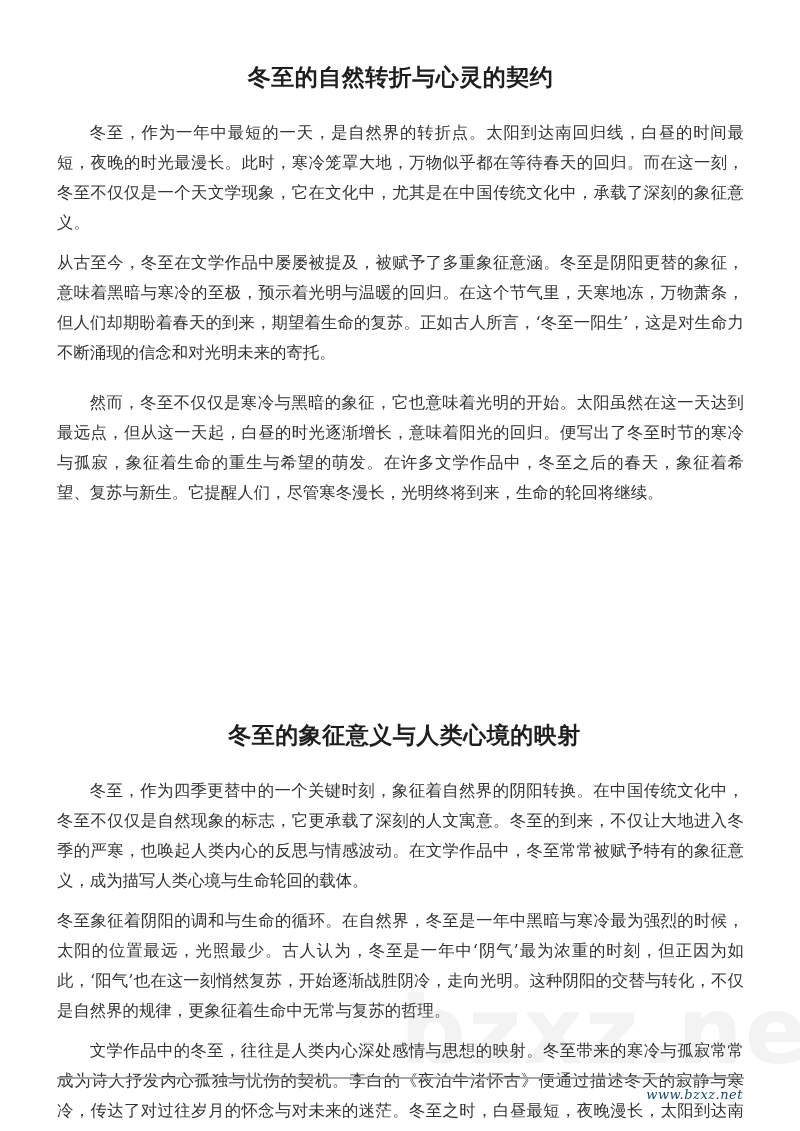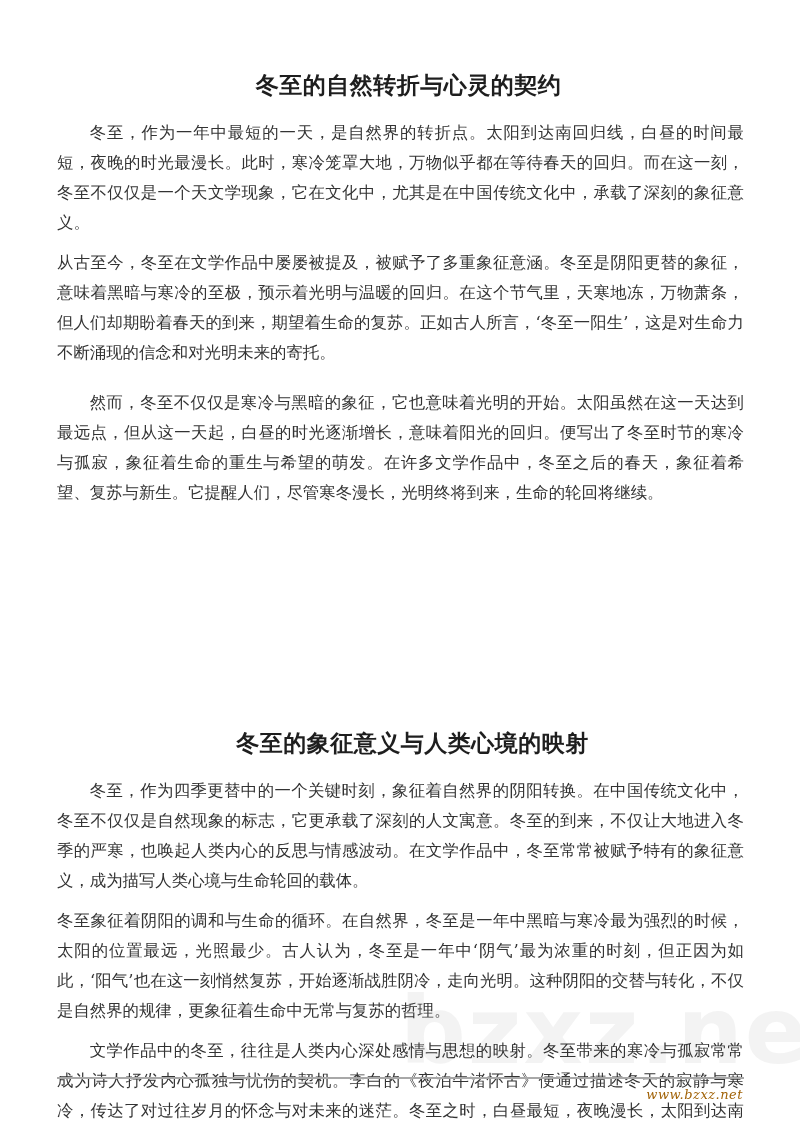--- a/index.html
+++ b/index.html
@@ -20,21 +20,21 @@
       left: 57px;
       top: 0;
       width: 687px;
     }
     .section-title {
       font-family: "DejaVu Sans", "Liberation Sans", sans-serif;
       font-weight: bold;
       font-size: 23px;
       color: #1e1e1e;
       text-align: center;
-      margin: 8px;
+      margin: 0;
       letter-spacing: 0.5px;
     }
     .para {
       font-size: 16.4px;
       line-height: 30px;
       margin: 0;
       text-align: justify;
       text-justify: inter-ideograph;
       color: #333333;
     }
@@ -52,21 +52,21 @@
       height: 2px;
       background: #a8a8a8;
     }
     .footer-url {
       position: absolute;
       right: 57px;
       top: 1087px;
       font-family: "DejaVu Serif", "Liberation Serif", serif;
       font-style: italic;
       font-size: 13px;
-      color: #a16207;
+      color: #0c4a6e;
       letter-spacing: 0.5px;
     }
     .watermark {
       position: absolute;
       left: 400px;
       top: 978px;
       font-family: "DejaVu Sans", "Liberation Sans", sans-serif;
       font-weight: bold;
       font-size: 92px;
       color: rgba(200,200,200,0.22);

